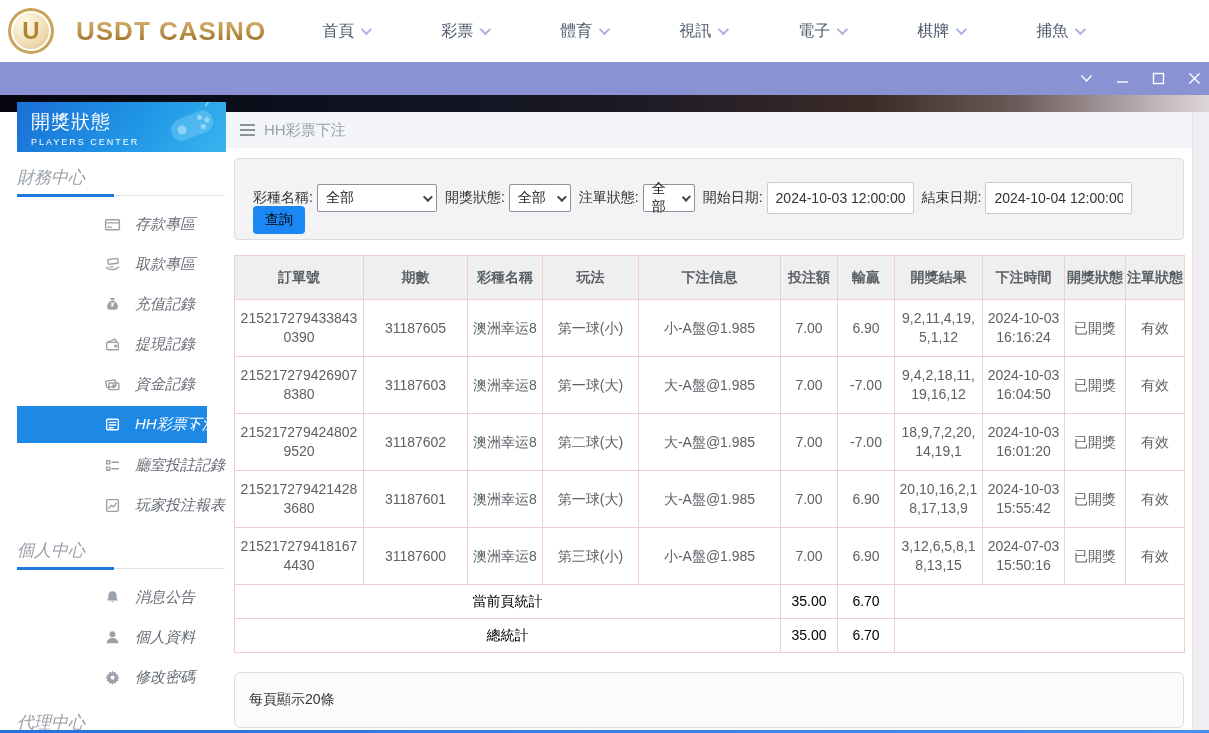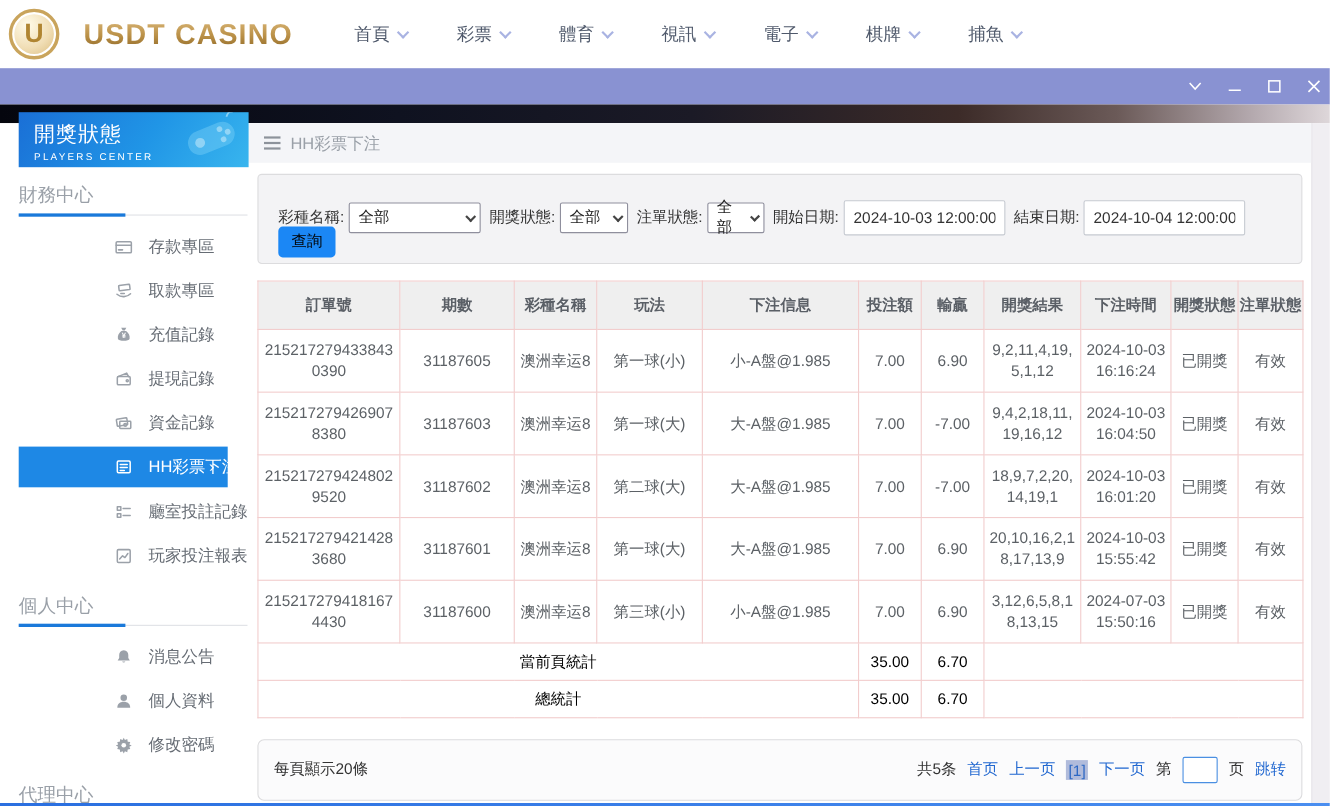--- a/index.html
+++ b/index.html
@@ -8,39 +8,39 @@
   .app { position:absolute; left:0; top:0; width:1209px; height:733px; overflow:hidden; background:#fff; }
 
   
   .top-header { position:absolute; left:0; top:0; width:1209px; height:62px; background:#fff; display:flex; align-items:center; }
   .logo { display:flex; align-items:center; margin-left:8px; }
   .logo-coin { width:46px; height:46px; border-radius:50%; border:3px solid #c9a45c; background:radial-gradient(circle at 35% 30%, #fffbe9, #f0ddb4 55%, #d8b877); display:flex; align-items:center; justify-content:center; box-shadow:inset 0 0 0 2px #fff; }
   .logo-coin span { font-size:24px; font-weight:800; color:#b08531; line-height:1; }
   .brand-text { margin-left:22px; font-size:26px; font-weight:800; letter-spacing:1px;
      background:linear-gradient(180deg,#dcb97c 0%, #b98f45 55%, #8a6426 100%);
      -webkit-background-clip:text; background-clip:text; color:transparent; }
-  .main-nav { display:flex; align-items:flex-start; gap:46px; margin-left:56px; }
+  .main-nav { display:flex; align-items:flex-start; gap:72px; margin-left:56px; }
   .nav-item { display:flex; align-items:center; gap:7px; font-size:16px; color:#4f596b; cursor:pointer; }
   .chev { width:8px; height:8px; border-right:2px solid #a9b3e2; border-bottom:2px solid #a9b3e2; transform:rotate(45deg) translateY(-2px); }
 
   
   .title-bar { position:absolute; left:0; top:62px; width:1209px; height:33px; background:#8992d2; }
   .win-controls { position:absolute; right:8px; top:0; height:33px; display:flex; align-items:center; gap:22px; }
   .win-btn { width:14px; height:14px; display:flex; align-items:center; justify-content:center; cursor:pointer; }
   .win-btn svg { display:block; }
 
   
   .dark-strip { position:absolute; left:0; top:95px; width:1209px; height:17px;
      background:linear-gradient(90deg,#05060e 0%,#0f1220 30%,#1b1a26 52%,#3c2b28 72%,#6b5a58 84%,#b3a8ad 94%,#ded7da 100%); }
 
   
   .scroll-track { position:absolute; left:1192px; top:112px; width:17px; height:618px; background:#f0eef2; border-left:1px solid #e3e0e6; }
 
   
-  .sidebar-panel { position:absolute; left:0; top:112px; width:260px; height:618px; background:#fff; border-right:1px solid #e6e8ec; }
+  .sidebar-panel { position:absolute; left:0; top:112px; width:260px; height:618px; background:#fff; border-right:1px solid #e6e8ec;font-style:italic; }
   .sidebar-header { position:absolute; left:17px; top:102px; width:209px; height:50px; z-index:5;
      background:linear-gradient(125deg,#1a6fd6 0%, #2095e6 55%, #38b5ee 100%); color:#fff; padding:7px 0 0 14px; overflow:hidden; }
   .sidebar-header .zh { font-size:19px; letter-spacing:1px; }
   .sidebar-header .en { font-size:9px; letter-spacing:2px; margin-top:2px; }
   .gamepad { position:absolute; right:6px; top:4px; opacity:.75; transform:rotate(-22deg); }
   .side-content { position:absolute; left:0; top:40px; width:226px; }
   .side-heading { margin:14px 0 0 17px; width:208px; font-size:17px; color:#9aa0a8; padding-bottom:7px; position:relative; }
   .side-heading::after { content:""; position:absolute; left:0; bottom:0; width:208px; height:1px; background:#dfe2e6; }
   .side-heading::before { content:""; position:absolute; left:0; bottom:-1px; width:97px; height:3px; background:#1a79da; z-index:1; }
   .side-item { position:relative; height:40px; width:190px; margin-left:17px; display:flex; align-items:center; color:#666c74; font-size:15px; cursor:pointer; }
@@ -453,29 +453,18 @@
             <td>35.00</td>
             <td>6.70</td>
             <td colspan="4"></td>
           </tr>
         </tbody>
       </table>
     </div>
 
     <div class="footer-bar">
       <span class="page-size">每頁顯示20條</span>
-      <div class="pager">
-        <span>共5条</span>
-        <a>首页</a>
-        <a>上一页</a>
-        <span class="cur">[1]</span>
-        <a>下一页</a>
-        <span>第</span>
-        <input class="jump-input" value="" style="">
-        <span>页</span>
-        <a>跳转</a>
-      </div>
     </div>
 
   </div>
 
   <div class="bottom-border"></div>
 </div>
 
 </body></html>

